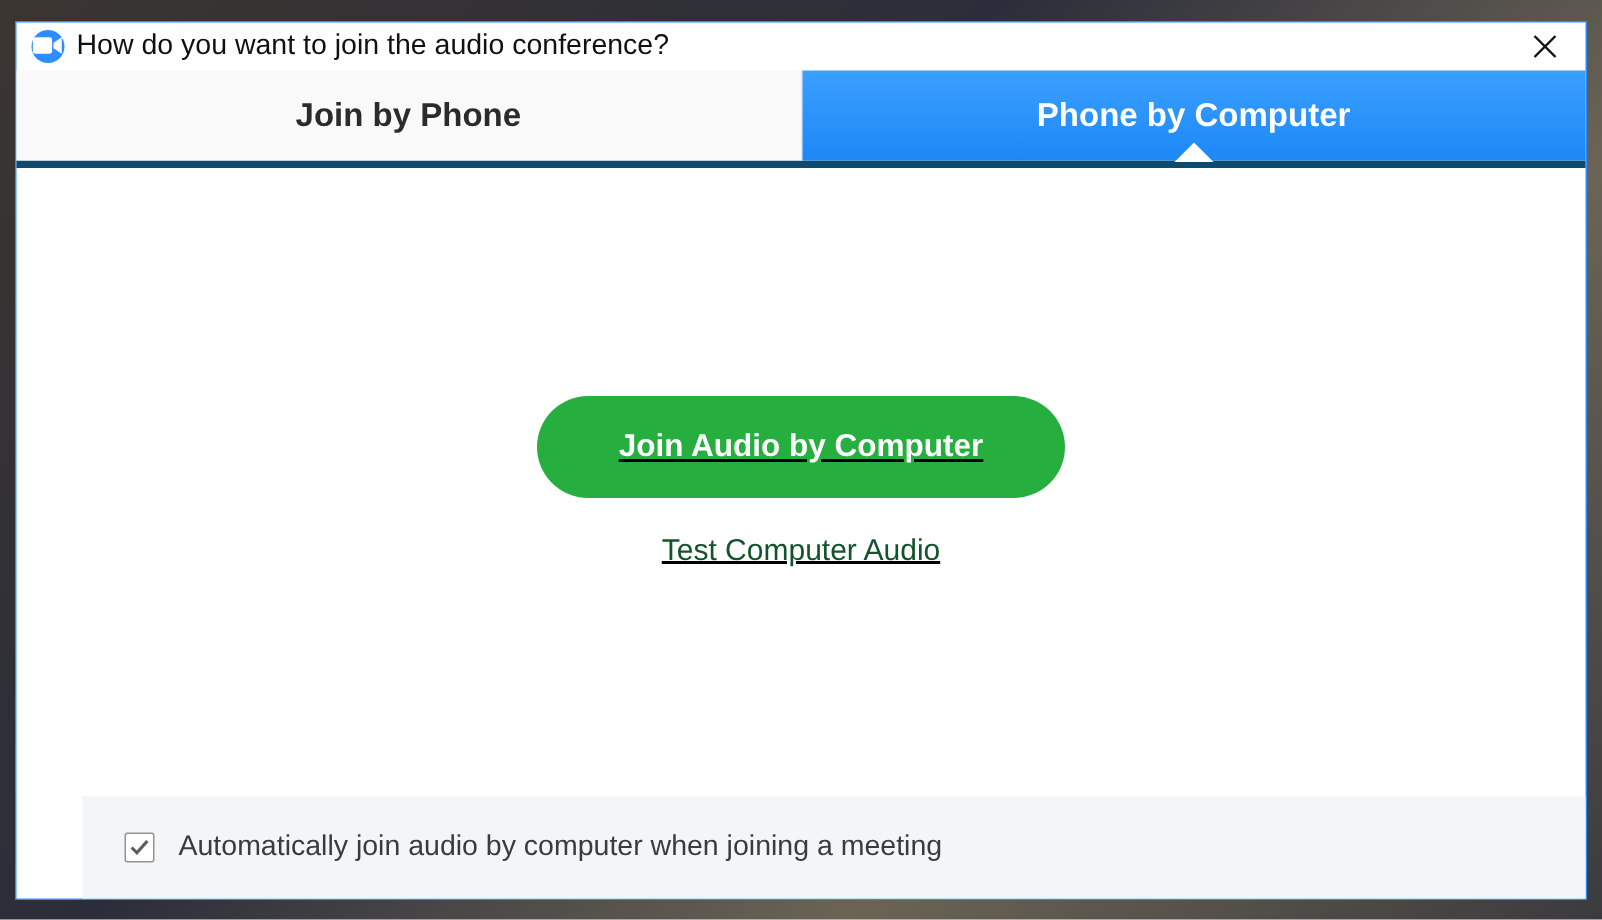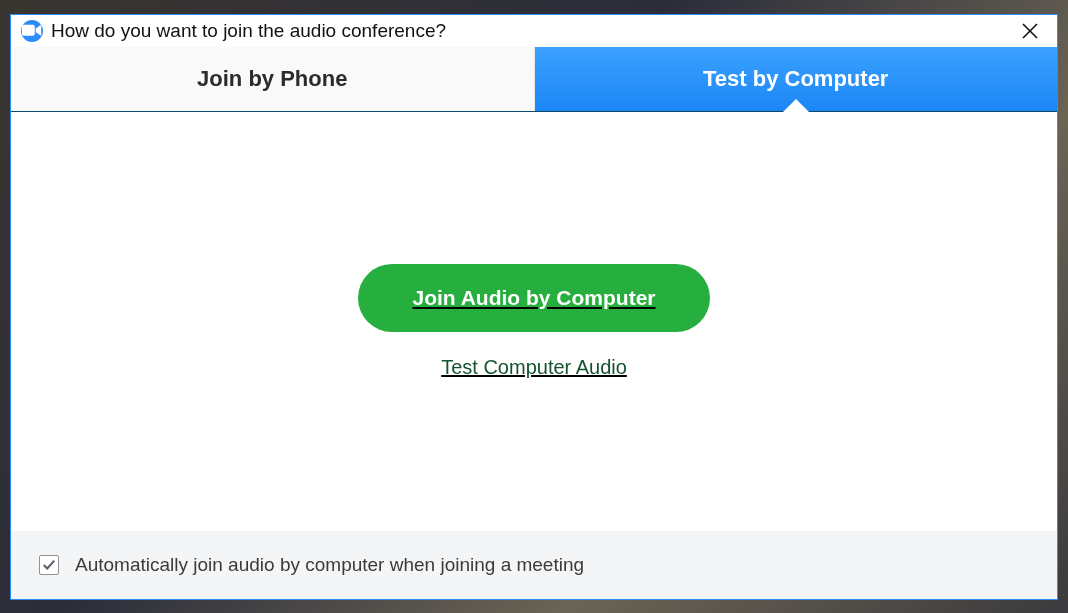--- a/index.html
+++ b/index.html
@@ -4,29 +4,29 @@
   <style>
     * { margin:0; padding:0; box-sizing:border-box; }
     html,body { width:1068px; height:613px; font-family:"Segoe UI","Helvetica Neue",Arial,sans-serif; }
     body { background:linear-gradient(135deg,#3a3530 0%,#2b2d3a 40%,#6b6455 70%,#3b3a3d 100%); display:flex; align-items:center; justify-content:center; }
     .window { width:1048px; height:586px; background:#ffffff; border:1px solid #2c8dff; display:flex; flex-direction:column; position:relative; }
     .titlebar { height:32px; display:flex; align-items:center; padding:0 10px; }
     .app-icon { width:22px; height:22px; border-radius:50%; background:#2c8dff; display:flex; align-items:center; justify-content:center; margin-right:8px; }
     .title-text { font-size:19px; color:#111; flex:1; }
     .close-btn { width:34px; height:28px; display:flex; align-items:center; justify-content:center; cursor:pointer; }
     .close-btn svg { width:16px; height:16px; }
-    .tabs { display:flex; height:65px; border-bottom:1px solid #0c4a6e; }
+    .tabs { display:flex; height:65px; border-bottom:5px solid #0c4a6e; }
     .tab { flex:1; display:flex; align-items:center; justify-content:center; font-size:22px; font-weight:700; cursor:pointer; position:relative; }
     .tab-inactive { background:#f9f9fa; color:#2b2b2b; border-right:1px solid #e3e5e8; }
     .tab-active { background:linear-gradient(#3ba0ff,#1c87f6); color:#ffffff; }
     .tab-active::after { content:""; position:absolute; left:50%; bottom:-1px; transform:translateX(-50%); width:0; height:0; border-left:13px solid transparent; border-right:13px solid transparent; border-bottom:13px solid #ffffff; }
     .content { flex:1; display:flex; flex-direction:column; align-items:center; justify-content:center; gap:24px;text-decoration:underline; }
     .primary-btn { background:#26ae3e; color:#fff; border:none; border-radius:36px; padding:22px 54px; font-size:21px; font-weight:700; cursor:pointer; }
     .link-btn { background:none; border:none; color:#14532d; font-size:20px; cursor:pointer; }
-    .footer { background:#f4f5f7; height:68px; display:flex; align-items:center; padding:0 28px; gap:16px; }
+    .footer { background:#f4f5f7; height:68px; display:flex; align-items:center; padding:0 28px; gap:16px;margin-left:44px; }
     .checkbox { width:20px; height:20px; border:1px solid #8f9398; background:#ffffff; border-radius:2px; display:flex; align-items:center; justify-content:center; cursor:pointer; }
     .checkbox svg { width:14px; height:14px; }
     .footer-label { font-size:19px; color:#3b3b3b; }
   </style>
 </head>
 <body>
 
 <div class="window">
 
   <div class="titlebar">
@@ -40,21 +40,21 @@
     <div class="close-btn">
       <svg viewBox="0 0 16 16">
         <line x1="1" y1="1" x2="15" y2="15" stroke="#111" stroke-width="1.6"></line>
         <line x1="15" y1="1" x2="1" y2="15" stroke="#111" stroke-width="1.6"></line>
       </svg>
     </div>
   </div>
 
   <div class="tabs">
     <div class="tab tab-inactive">Join by Phone</div>
-    <div class="tab tab-active">Test by Computer</div>
+    <div class="tab tab-active">Phone by Computer</div>
   </div>
 
   <div class="content">
     <button class="primary-btn">Join Audio by Computer</button>
     <button class="link-btn">Test Computer Audio</button>
   </div>
 
   <div class="footer">
     <div class="checkbox">
       <svg viewBox="0 0 16 16">

